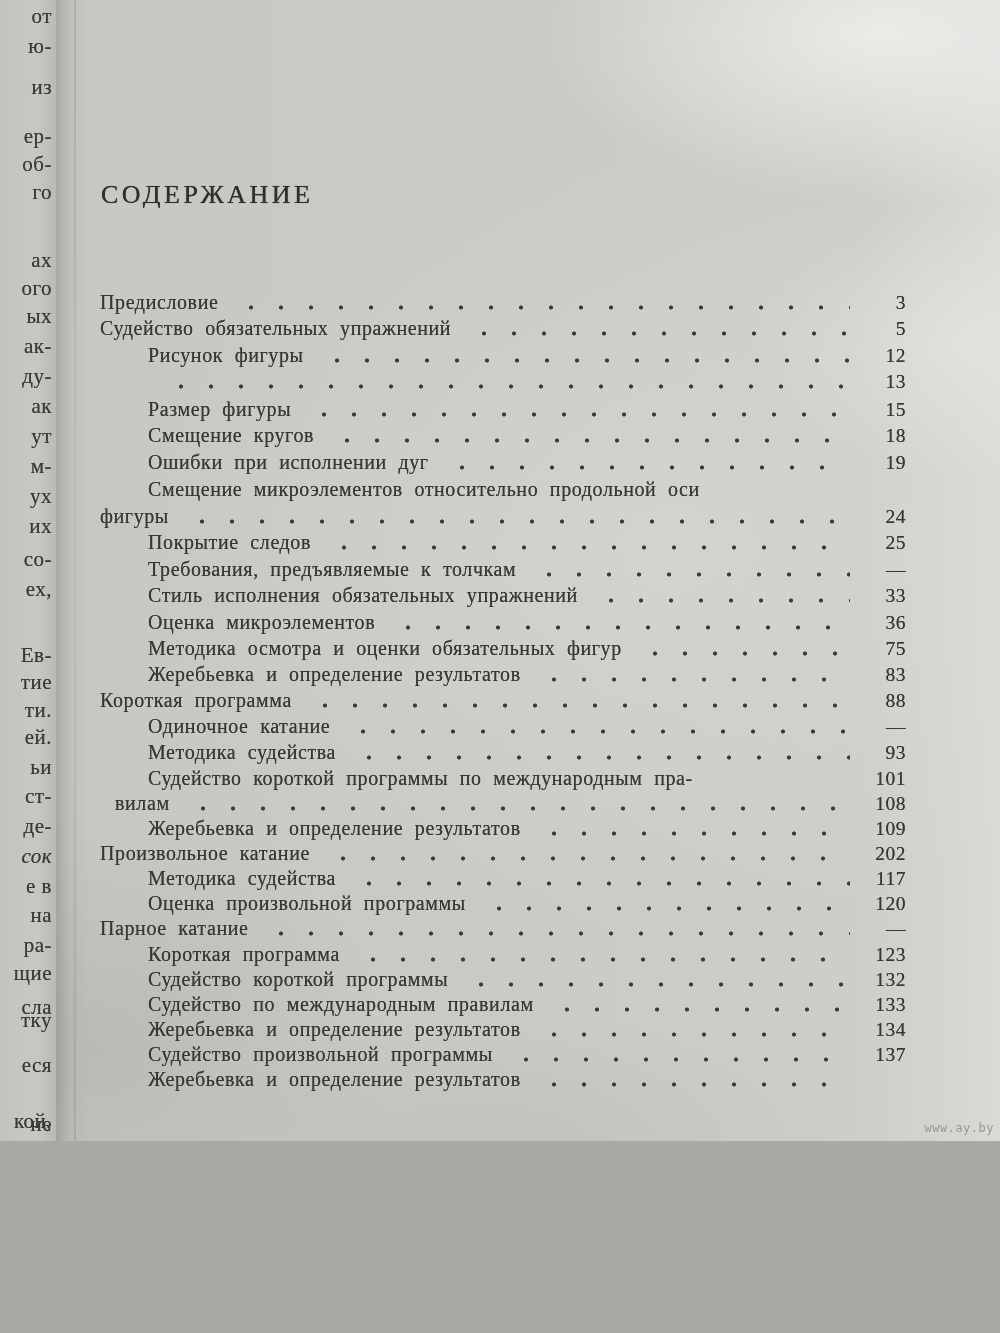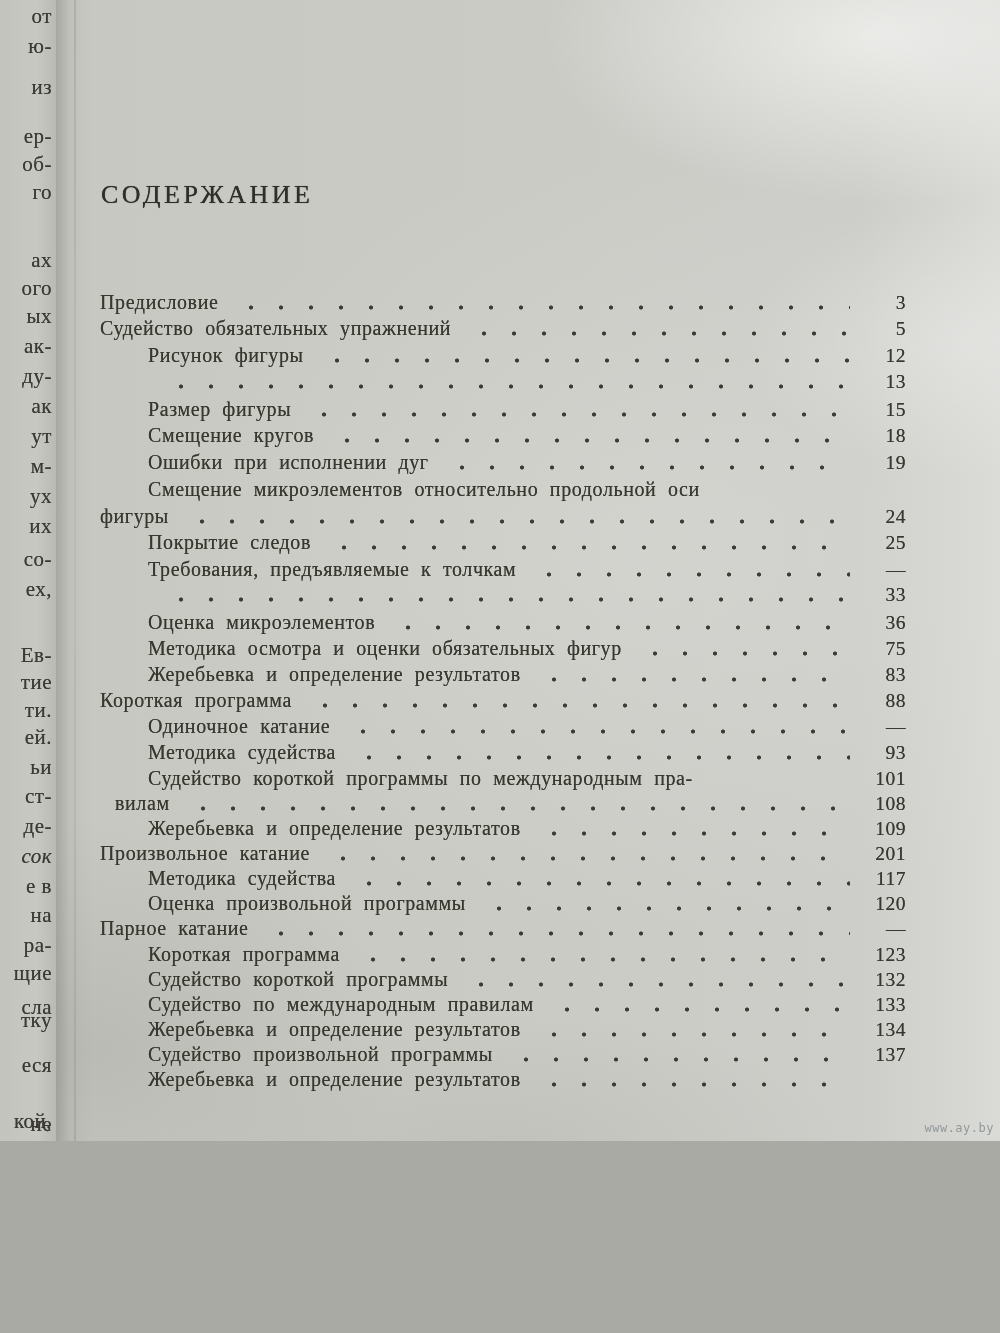--- a/index.html
+++ b/index.html
@@ -171,20 +171,21 @@
         <span>Покрытие следов</span>
         <span class="leader"></span>
         <span class="pagenum">25</span>
       </div>
       <div class="toc-row i1" style="top: 558px;">
         <span>Требования, предъявляемые к толчкам</span>
         <span class="leader"></span>
         <span class="pagenum">—</span>
       </div>
       <div class="toc-row i1" style="top: 584px;">
+        <span>Стиль исполнения обязательных упражнений</span>
         <span class="leader"></span>
         <span class="pagenum">33</span>
       </div>
       <div class="toc-row i1" style="top: 611px;">
         <span>Оценка микроэлементов</span>
         <span class="leader"></span>
         <span class="pagenum">36</span>
       </div>
       <div class="toc-row i1" style="top: 637px;">
         <span>Методика осмотра и оценки обязательных фигур</span>
@@ -222,21 +223,21 @@
         <span class="pagenum">108</span>
       </div>
       <div class="toc-row i1" style="top: 817px;">
         <span>Жеребьевка и определение результатов</span>
         <span class="leader"></span>
         <span class="pagenum">109</span>
       </div>
       <div class="toc-row i0" style="top: 842px;">
         <span>Произвольное катание</span>
         <span class="leader"></span>
-        <span class="pagenum">201</span>
+        <span class="pagenum">202</span>
       </div>
       <div class="toc-row i1" style="top: 867px;">
         <span>Методика судейства</span>
         <span class="leader"></span>
         <span class="pagenum">117</span>
       </div>
       <div class="toc-row i1" style="top: 892px;">
         <span>Оценка произвольной программы</span>
         <span class="leader"></span>
         <span class="pagenum">120</span>

